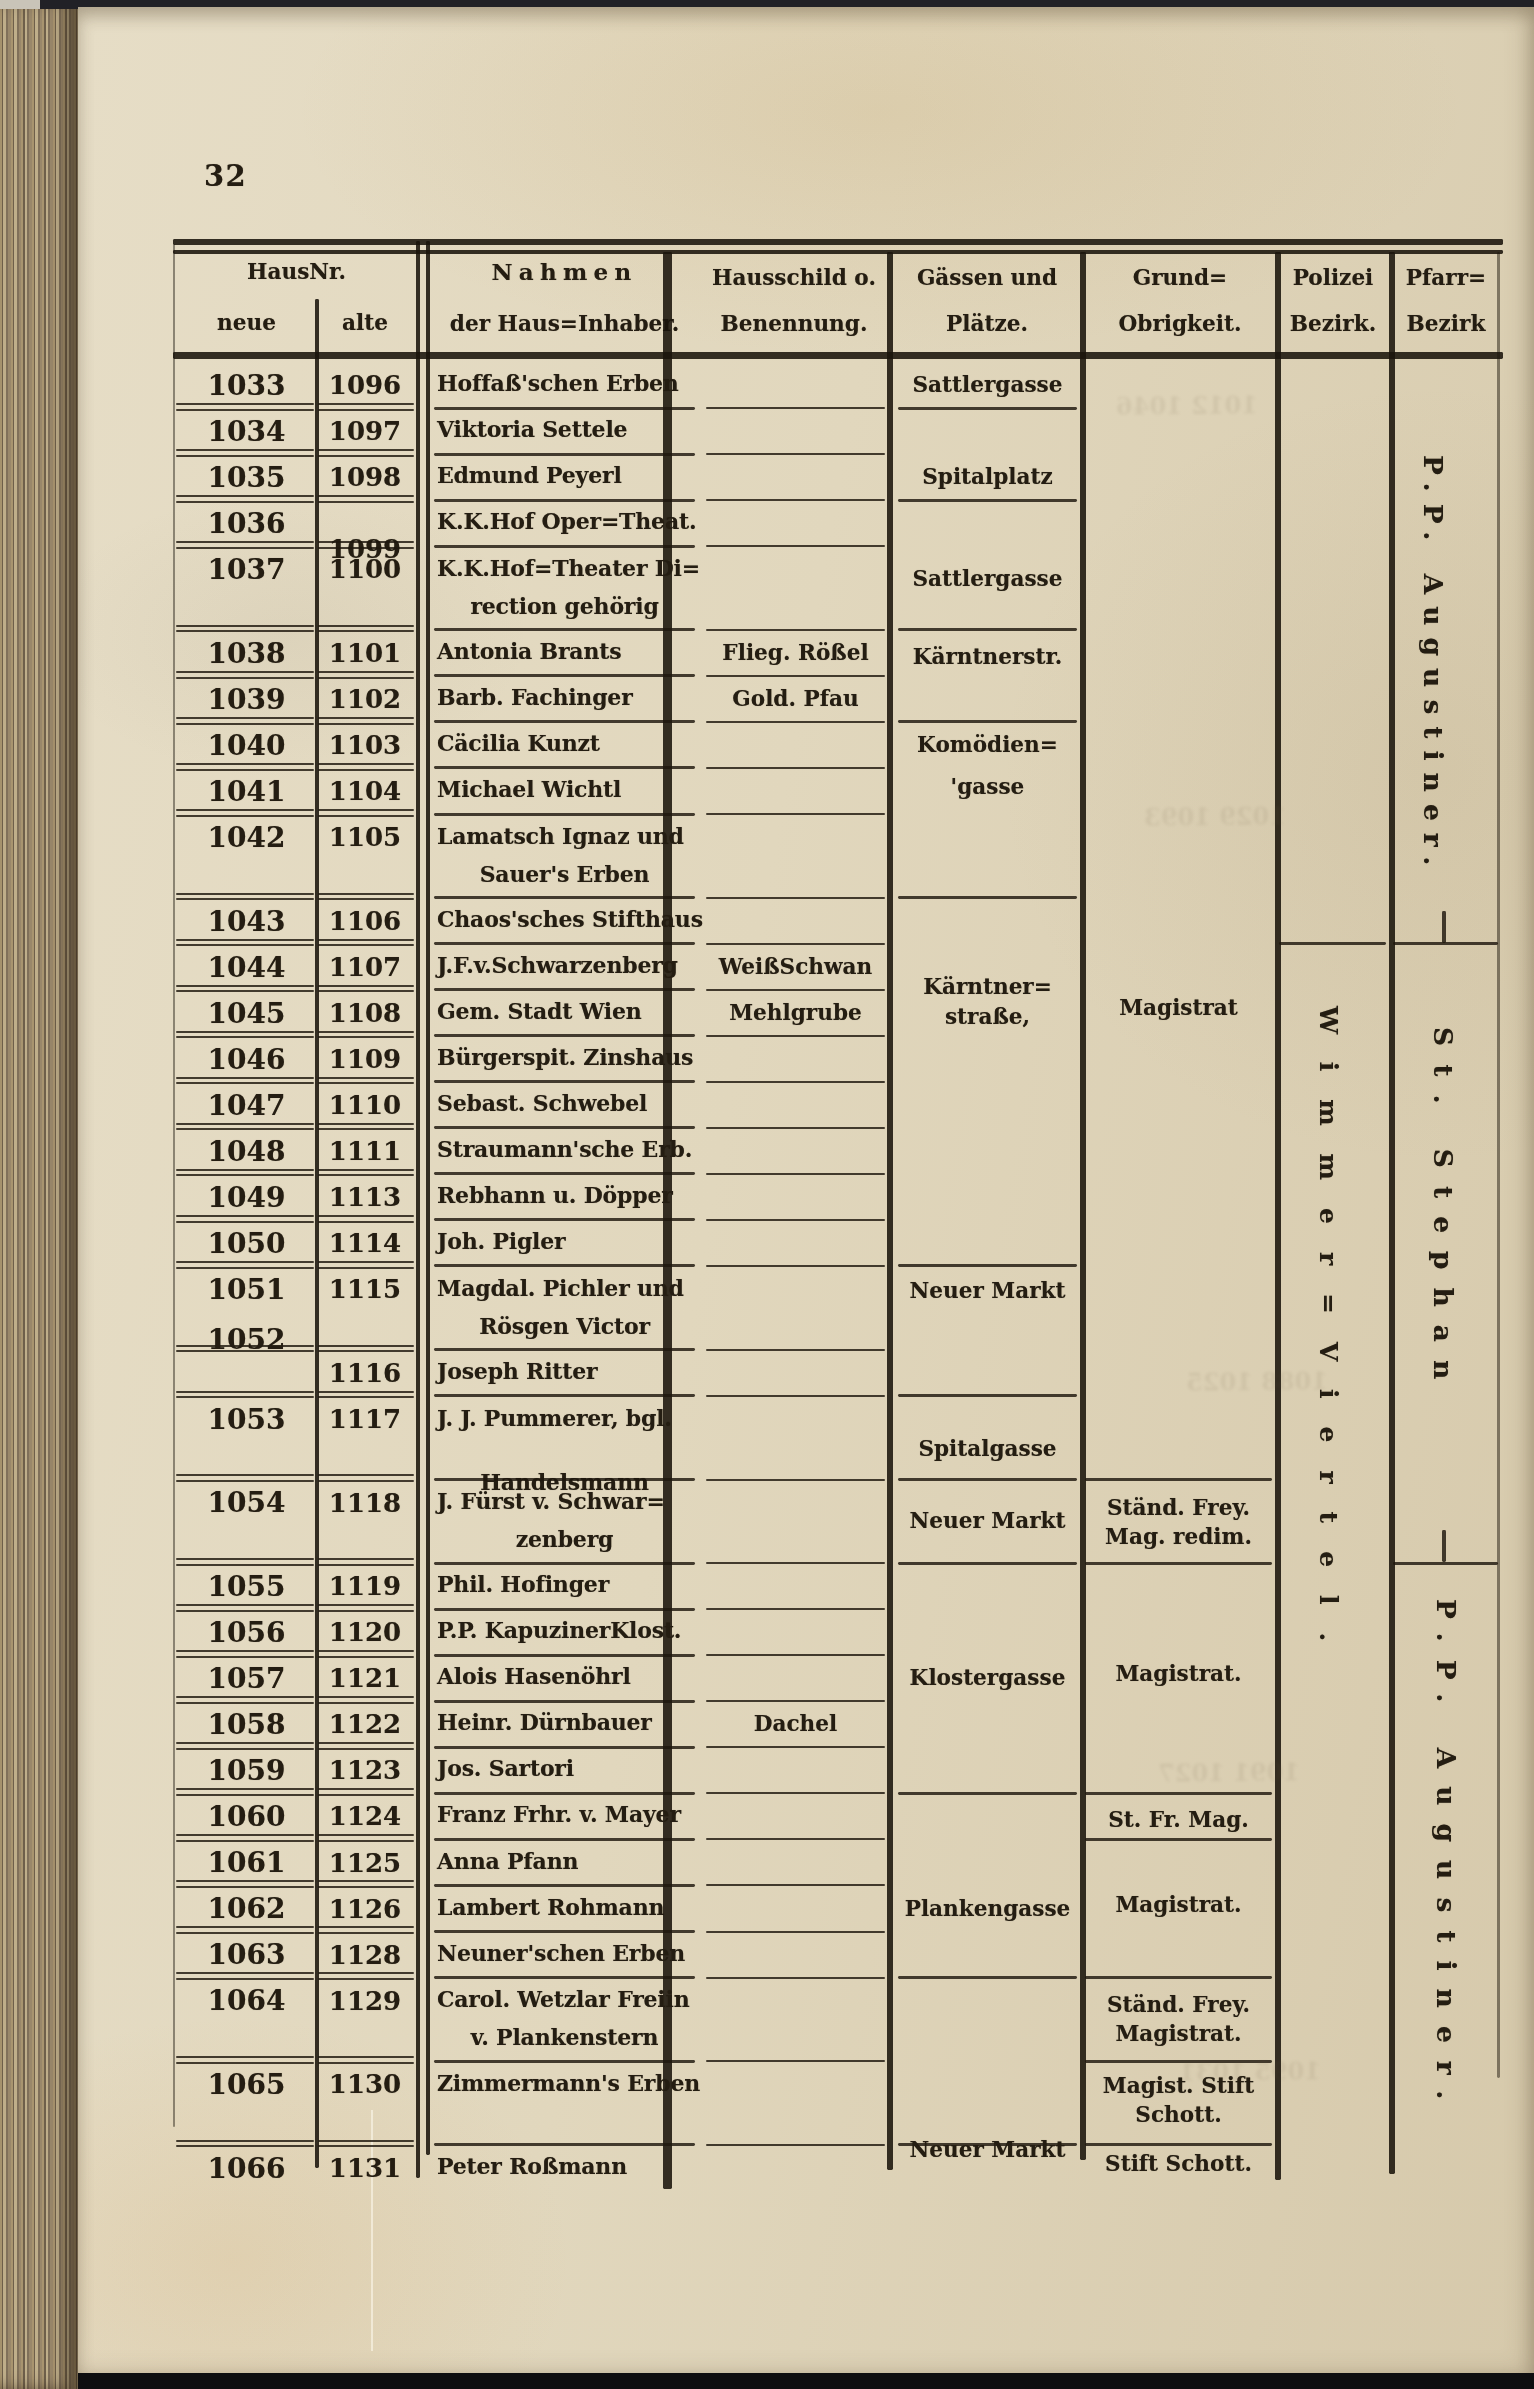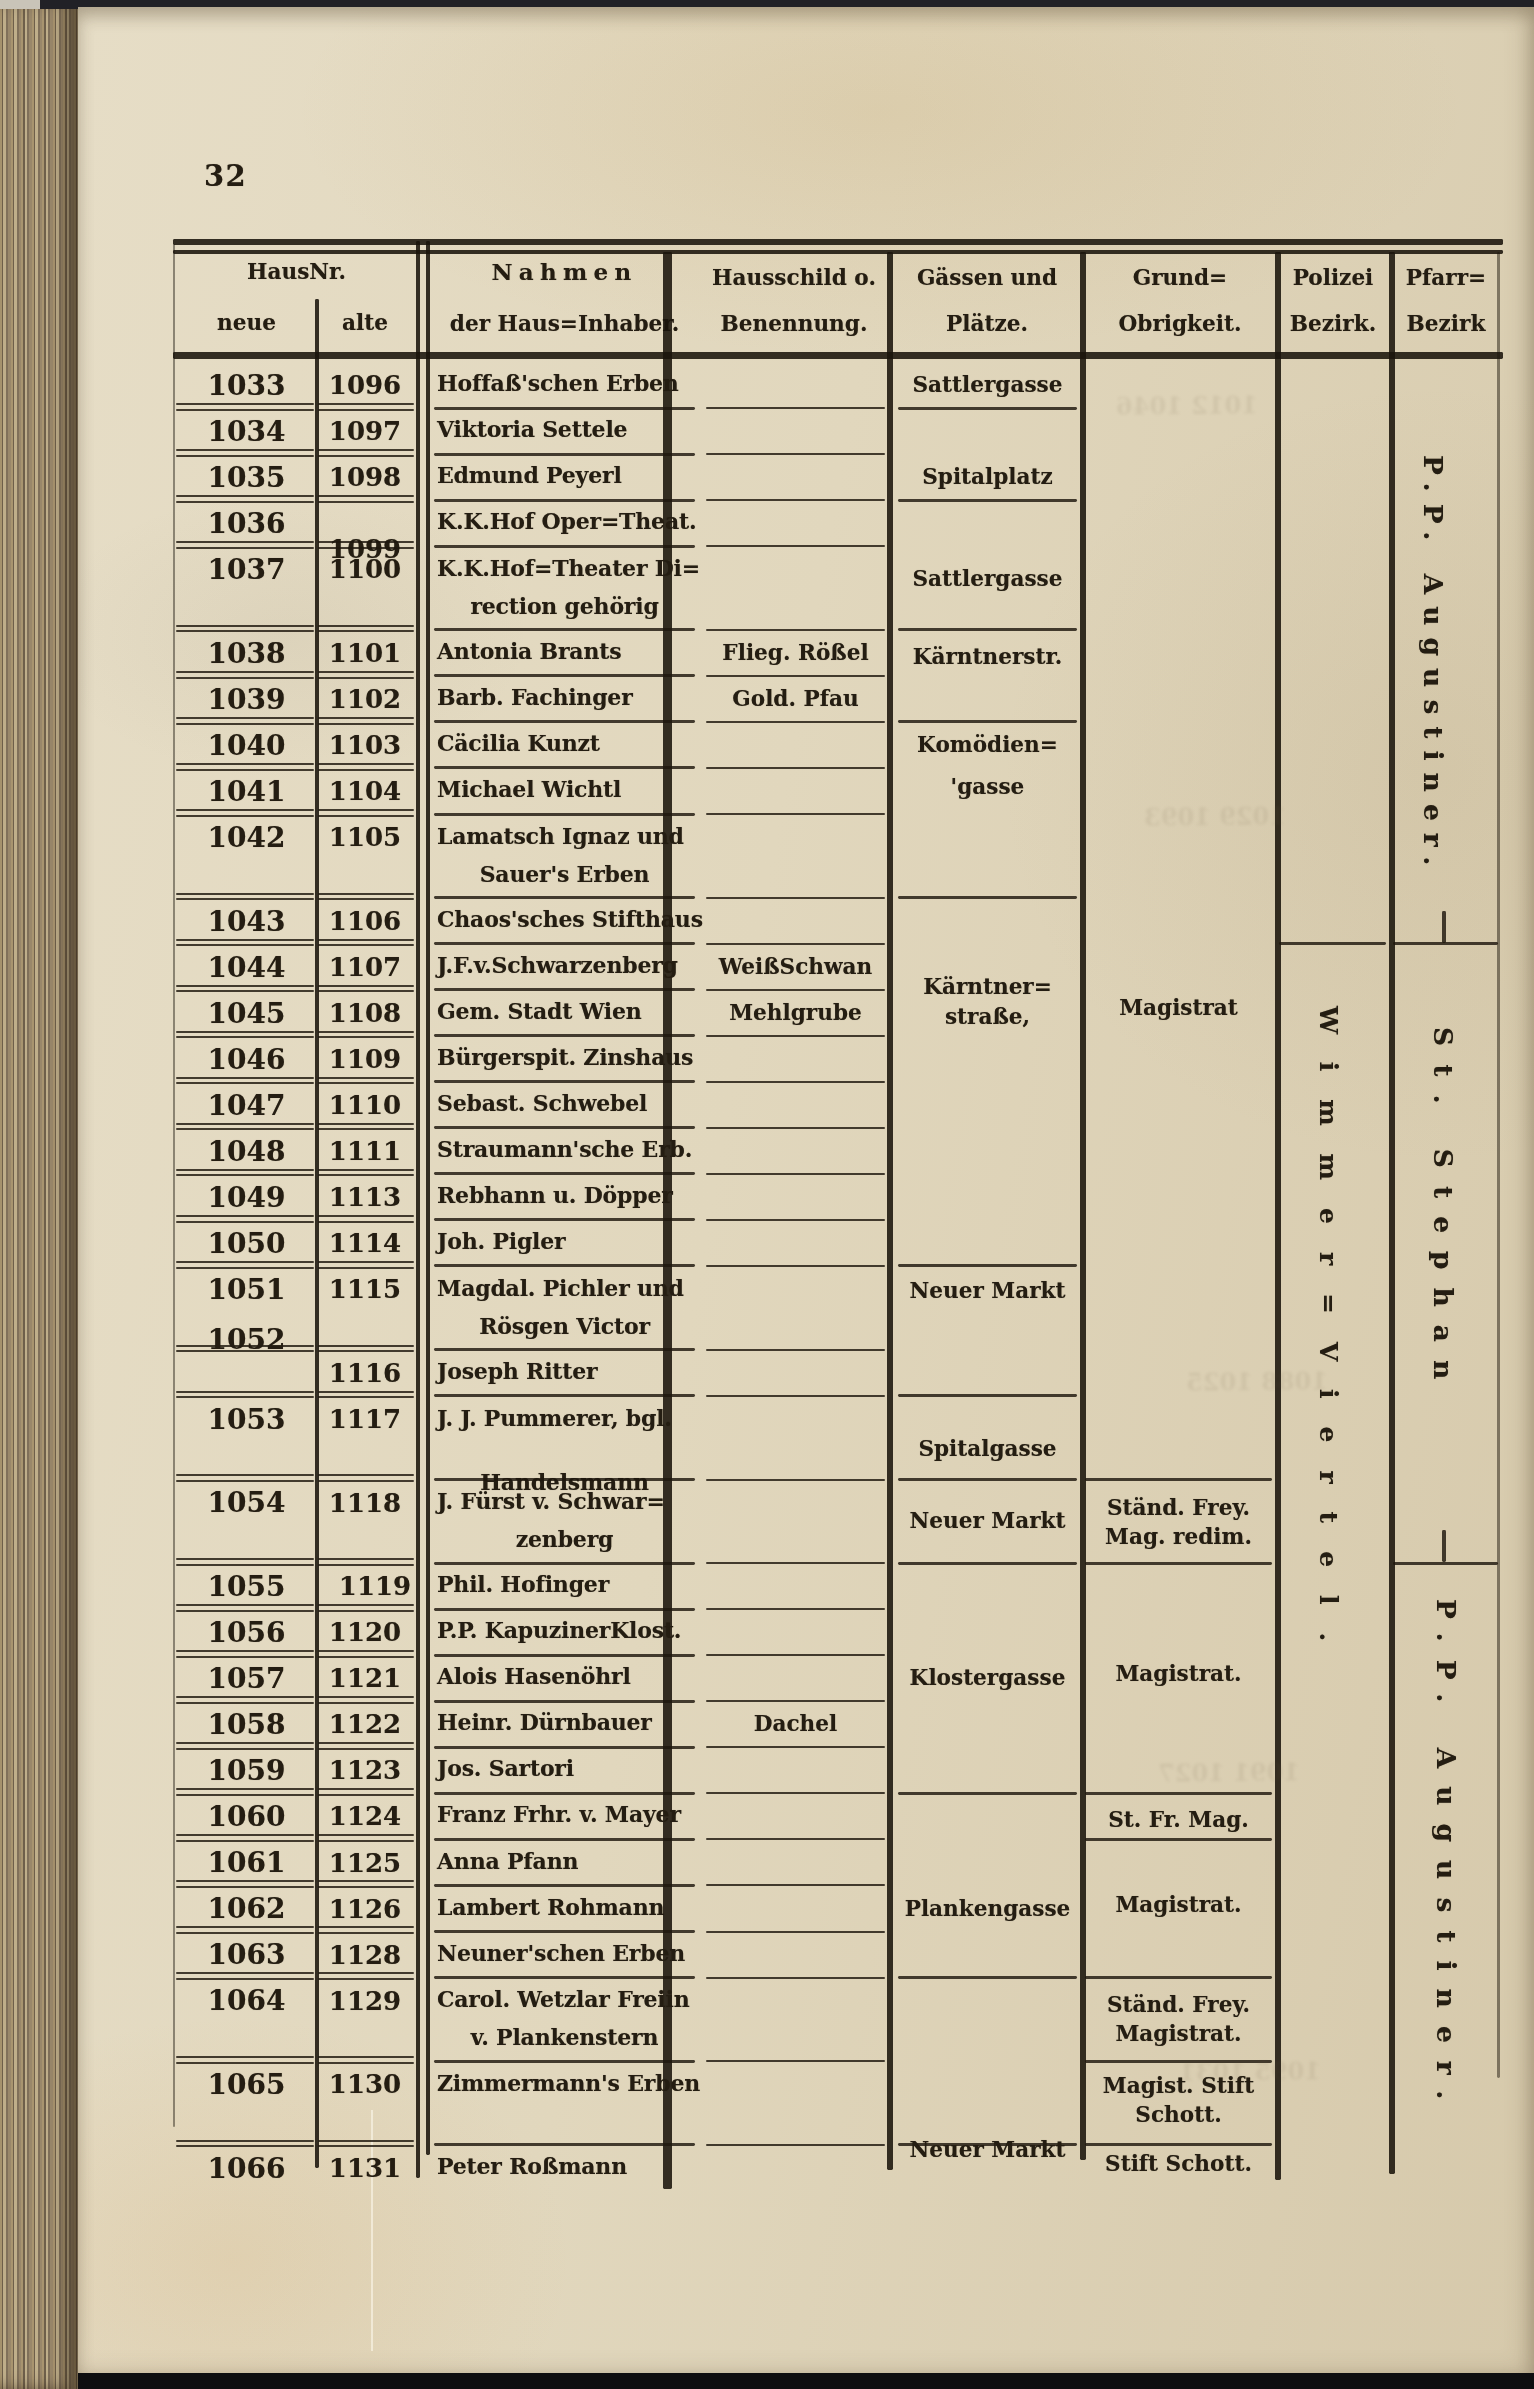--- a/index.html
+++ b/index.html
@@ -372,21 +372,21 @@
         <div class="seg" style="left: 318px; top: 1564px; width: 96px; height: 2.1px;"></div>
         <div class="seg" style="left: 434px; top: 1562px; width: 261px; height: 2.8px;"></div>
         <div class="seg" style="left: 706px; top: 1562px; width: 179px; height: 2.1px;"></div>
         <div class="seg" style="left: 898px; top: 1562px; width: 179px; height: 2.8px;"></div>
         <div class="seg" style="left: 1085px; top: 1562px; width: 187px; height: 2.8px;"></div>
         <div class="seg" style="left: 1393px; top: 1562px; width: 105px; height: 2.8px;"></div>
         <div class="seg" style="left: 1442px; top: 1530px; width: 3.5px; height: 32px;"></div>
       </div>
       <div class="">
         <div class="num ink" style="left: 178px; top: 1570px; width: 137px;">1055</div>
-        <div class="num alte ink" style="left: 315px; top: 1571px; width: 100px; padding-left: 10px;">1119</div>
+        <div class="num alte ink" style="left: 315px; top: 1571px; width: 100px;">1119</div>
         <div class="nameline ink" style="left: 437px; top: 1571px;">Phil. Hofinger</div>
         <div class="seg" style="left: 176px; top: 1604px; width: 138px; height: 2.1px;"></div>
         <div class="seg" style="left: 176px; top: 1610px; width: 138px; height: 2.1px;"></div>
         <div class="seg" style="left: 318px; top: 1604px; width: 96px; height: 2.1px;"></div>
         <div class="seg" style="left: 318px; top: 1610px; width: 96px; height: 2.1px;"></div>
         <div class="seg" style="left: 434px; top: 1608px; width: 261px; height: 2.8px;"></div>
         <div class="seg" style="left: 706px; top: 1608px; width: 179px; height: 2.1px;"></div>
       </div>
       <div class="">
         <div class="num ink" style="left: 178px; top: 1616px; width: 137px;">1056</div>

